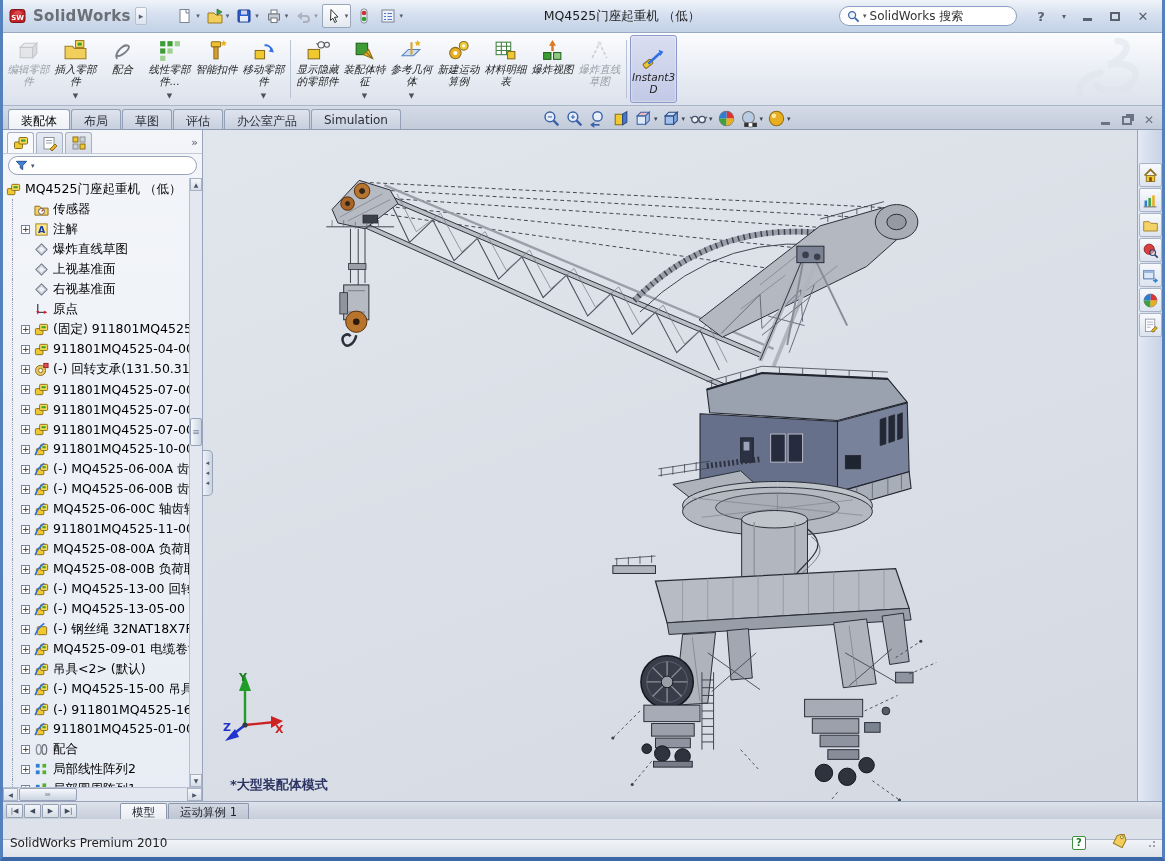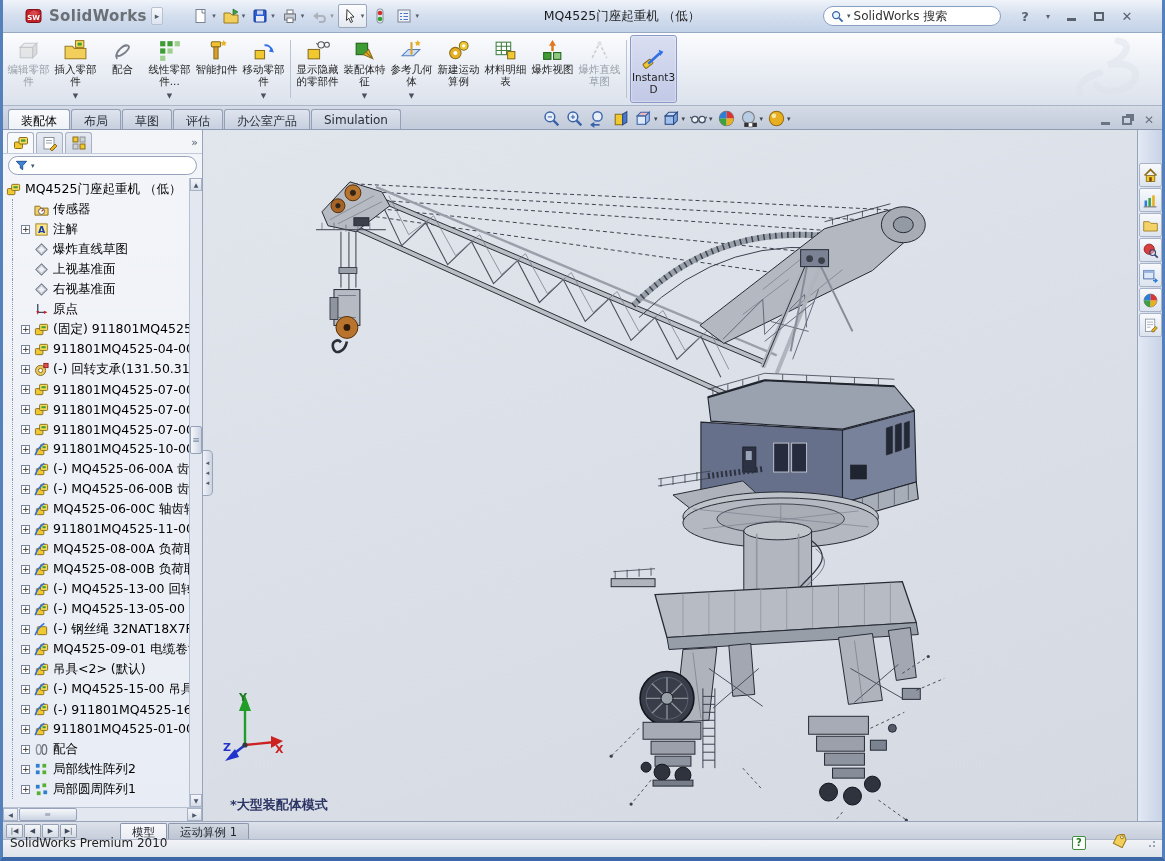--- a/index.html
+++ b/index.html
@@ -1,20 +1,20 @@
 <!DOCTYPE html>
 <html><head>
 <meta charset="utf-8">
 <style>
   * { margin:0; padding:0; box-sizing:border-box; }
   html,body { width:1165px; height:861px; overflow:hidden; font-family:"DejaVu Sans","Liberation Sans",sans-serif; }
   .window { width:1165px; height:861px; border-left:3px solid #5480bc; border-right:3px solid #5480bc; border-bottom:4px solid #3d68a8; background:#dde1e9; display:flex; flex-direction:column; }
 
   
-  .titlebar { height:33px; flex:none; background:linear-gradient(#f0f4fa,#d6e0ef 45%,#c3d2e7); border-bottom:1px solid #99a9c4; display:flex; align-items:center; padding:0 22px; gap:5px; }
+  .titlebar { height:33px; flex:none; background:linear-gradient(#f0f4fa,#d6e0ef 45%,#c3d2e7); border-bottom:1px solid #99a9c4; display:flex; align-items:center; padding:0 6px; gap:5px; }
   .brand { display:flex; align-items:center; gap:4px; padding-right:4px; }
   .brand .logo { width:20px; height:20px; }
   .brand .bname { font-weight:bold; font-size:15px; color:#6b7076; letter-spacing:.3px; }
   .brand .bchev { color:#55606e; font-size:9px; border:1px solid #b6c1d2; background:linear-gradient(#f6f8fb,#dde4ef); padding:3px 3px; border-radius:2px; }
   .quickbar { display:flex; align-items:center; gap:2px; margin-left:18px; }
   .qbtn { display:flex; align-items:center; height:24px; padding:2px 2px; border-radius:2px; }
   .qbtn .ic { width:18px; height:18px; display:block; }
   .qbtn.boxed { border:1px solid #9aa6ba; background:linear-gradient(#fdfdfe,#e3e8f0); }
   .qbtn.disabled { opacity:.55; filter:grayscale(.8); }
   .qcaret { font-size:7px; color:#55606e; margin-left:2px; }
@@ -23,21 +23,21 @@
   .search .ic { width:13px; height:13px; }
   .search .scaret { font-size:7px; color:#456; }
   .winbtns { display:flex; align-items:center; gap:10px; padding:0 4px 0 10px; color:#5a626e; }
   .winbtns .wb { font-size:13px; width:18px; text-align:center; }
   .wb-min i { display:inline-block; width:9px; height:3px; background:#5a626e; }
   .wb-max i { display:inline-block; width:10px; height:9px; border:2px solid #5a626e; }
   .wb-help { font-weight:bold; }
 
   
   .ribbon { height:73px; flex:none; position:relative; background:linear-gradient(#fbfcfe,#e9edf4 55%,#dce2ec); border-bottom:1px solid #a9b5c8; display:flex; align-items:stretch; padding:2px 2px; }
-  .ribbon-buttons { display:flex; align-items:stretch; }
+  .ribbon-buttons { display:flex; align-items:stretch;font-style:italic; }
   .rbtn { width:47px; display:flex; flex-direction:column; align-items:center; padding-top:3px; font-size:10.5px; line-height:11.5px; text-align:center; color:#1e1e1e; border-radius:3px; position:relative; }
   .rbtn .ric { width:25px; height:25px; flex:none; }
   .rbtn .rlabel { margin-top:1px; word-break:break-all; }
   .rbtn .rcaret { font-size:7px; color:#4a5260; margin-top:auto; padding-bottom:1px; }
   .rbtn.disabled { color:#98a0aa; }
   .rbtn.disabled .ric { opacity:.45; filter:grayscale(.9); }
   .rbtn.active { background:linear-gradient(#d9def1,#c2c9e6); border:1px solid #8d99c9; box-shadow:inset 0 0 2px #fff; justify-content:center; }
   .rsep { width:1px; background:#b9c3d3; margin:5px 3px; }
   .watermark { position:absolute; right:10px; top:2px; opacity:.5; }
 
@@ -103,21 +103,21 @@
   .tp-btn .ic { width:17px; height:17px; }
 
   
   .bottombar { height:18px; flex:none; background:linear-gradient(#dce1ea,#c7cedb); border-top:1px solid #97a4ba; display:flex; align-items:flex-end; padding-left:3px; font-size:11.5px; }
   .nav-btn { width:17px; height:14px; margin:0 1px 1px 0; border:1px solid #97a1b4; background:linear-gradient(#f3f5f9,#d7dde6); color:#3e4a5c; font-size:7px; line-height:12px; text-align:center; border-radius:1px; }
   .btabs { display:flex; margin-left:14px; }
   .btab { height:16px; padding:1px 11px 0; border:1px solid #8c97ab; border-bottom:none; background:linear-gradient(#d2d8e2,#bdc5d2); color:#20242c; margin-right:1px; border-radius:2px 2px 0 0; white-space:nowrap; }
   .btab.active { background:linear-gradient(#f7f8fb,#e9ecf2);margin-left:28px; }
 
   
-  .statusbar { height:18px; flex:none; background:linear-gradient(#f1f3f7,#dee3ea); border-top:1px solid #aeb8c8; display:flex; align-items:center; font-size:12px; color:#1e1e1e; padding:0 4px 12px 7px; }
+  .statusbar { height:18px; flex:none; background:linear-gradient(#f1f3f7,#dee3ea); border-top:1px solid #aeb8c8; display:flex; align-items:center; font-size:12px; color:#1e1e1e; padding:0 4px 12px 7px;margin-top:20px; }
   .status-left { flex:1; }
   .status-seg { padding:0 9px; border-left:1px solid #c2cad6; white-space:nowrap; }
   .status-icons { display:flex; align-items:center; gap:26px; padding:0 14px 0 18px; }
   .help-badge { width:14px; height:14px; background:#fff; border:1px solid #3f8f3f; color:#1c7a1c; font-size:10px; font-weight:bold; text-align:center; line-height:12px; border-radius:2px; }
   .grip { width:10px; height:10px; margin-left:6px; background:
     radial-gradient(circle at 2px 8px,#9aa4b4 1px,transparent 1.4px),
     radial-gradient(circle at 6px 8px,#9aa4b4 1px,transparent 1.4px),
     radial-gradient(circle at 6px 4px,#9aa4b4 1px,transparent 1.4px); }
   .ic svg, .ric svg, .tree-icon svg, .logo svg, .tp-btn svg { width:100%; height:100%; display:block; }
 </style>

